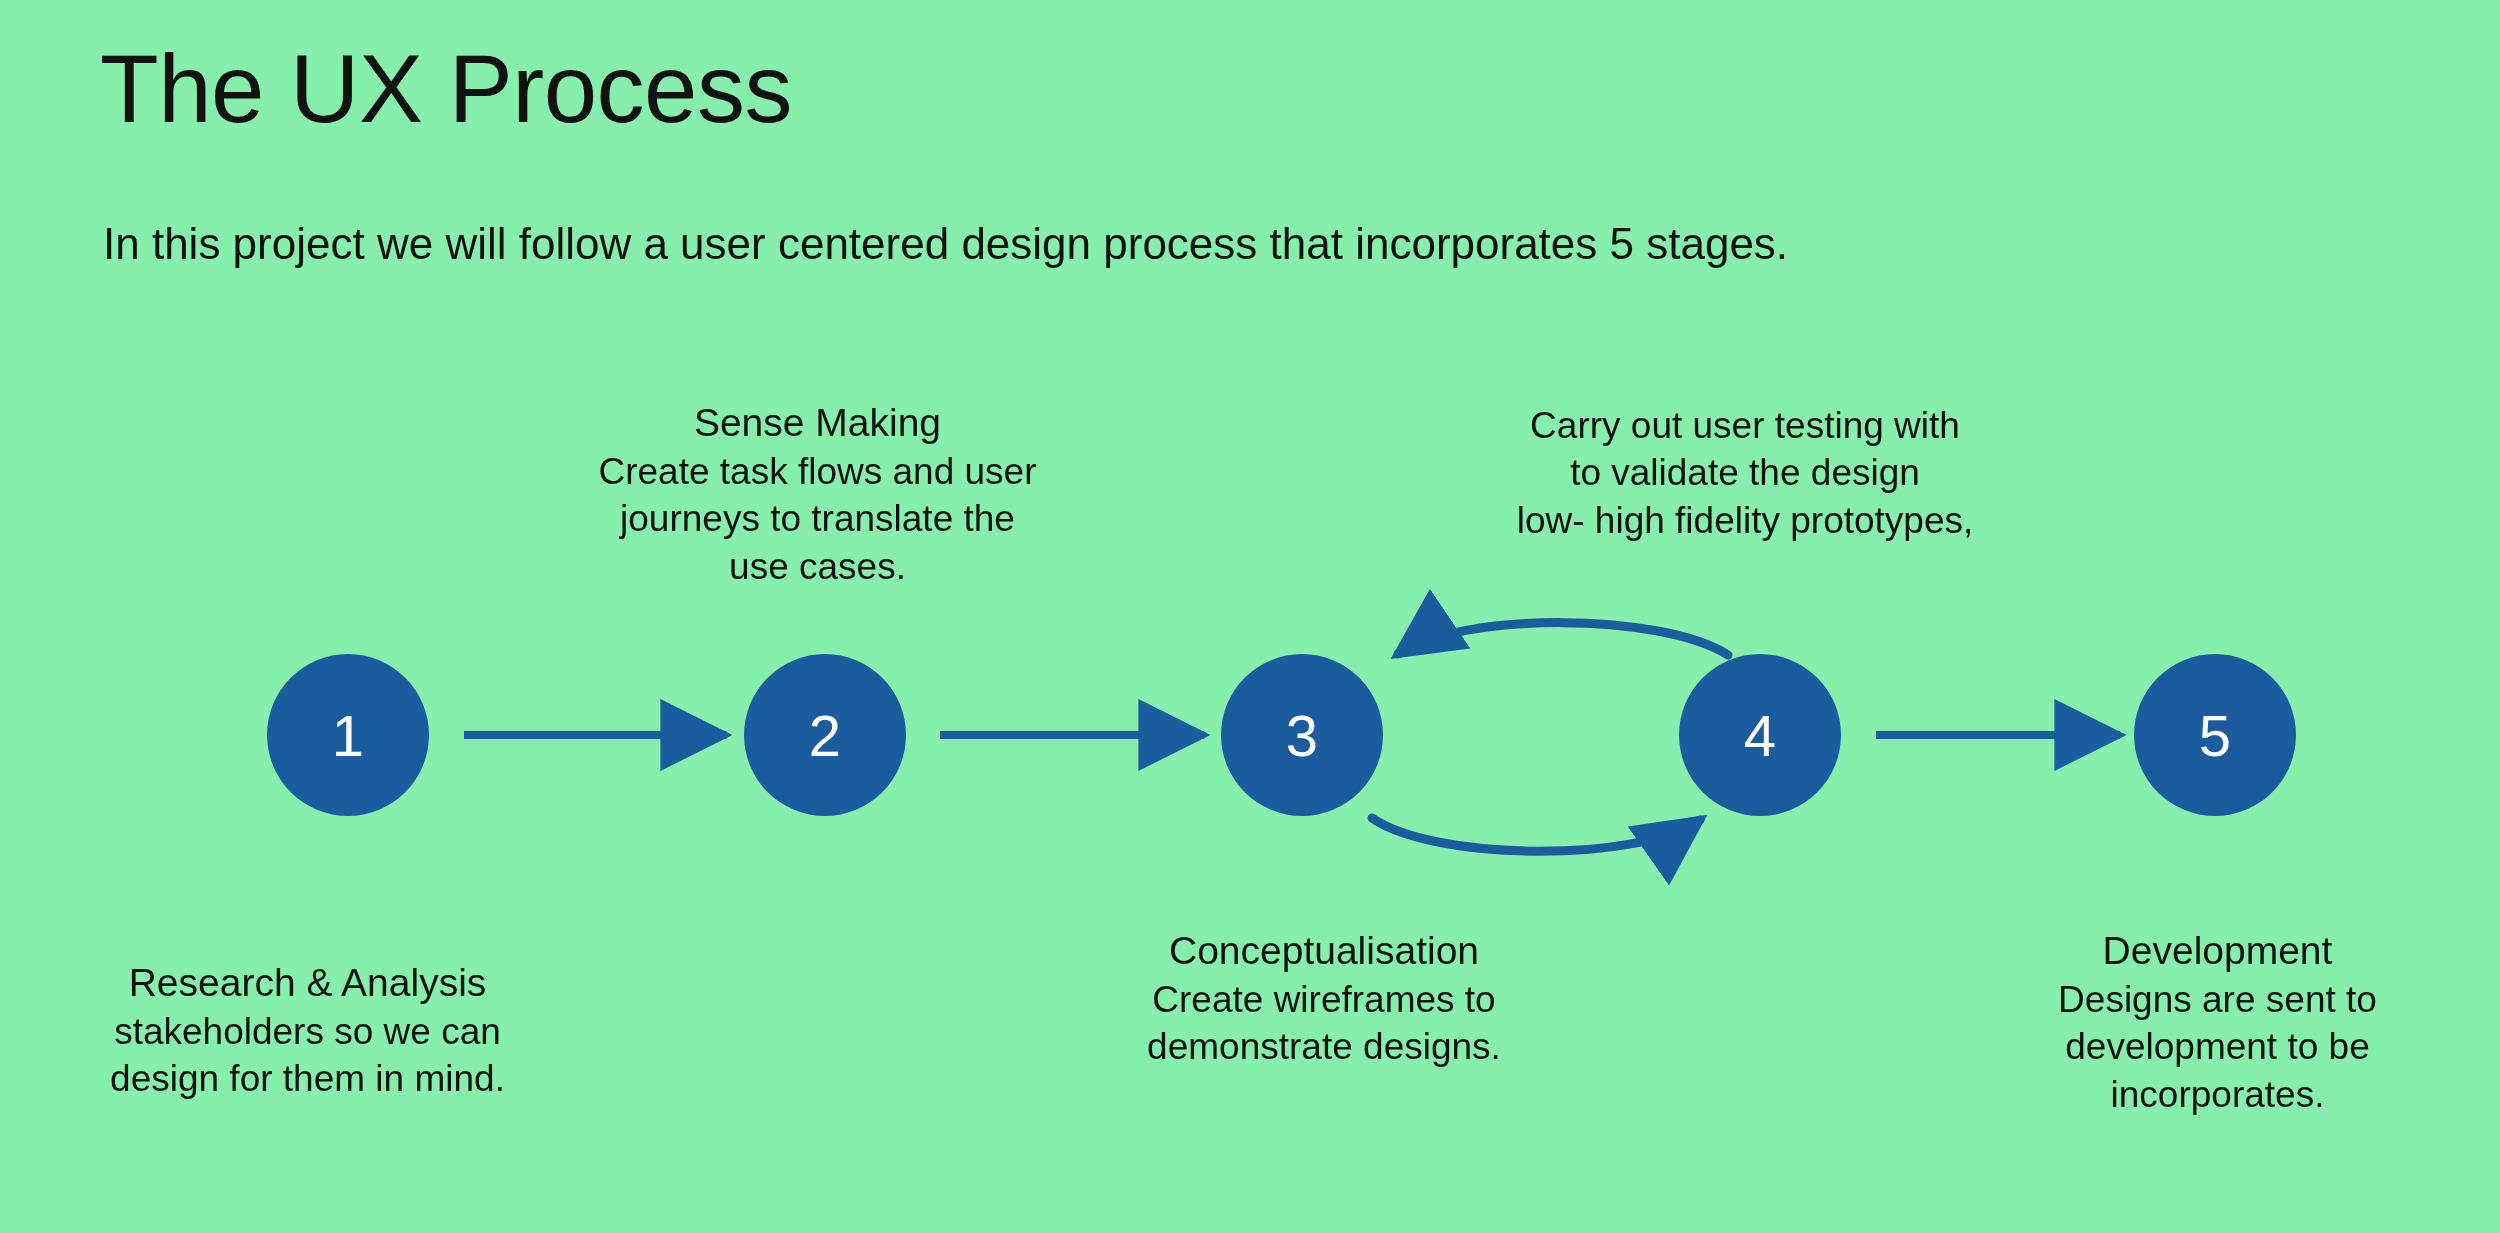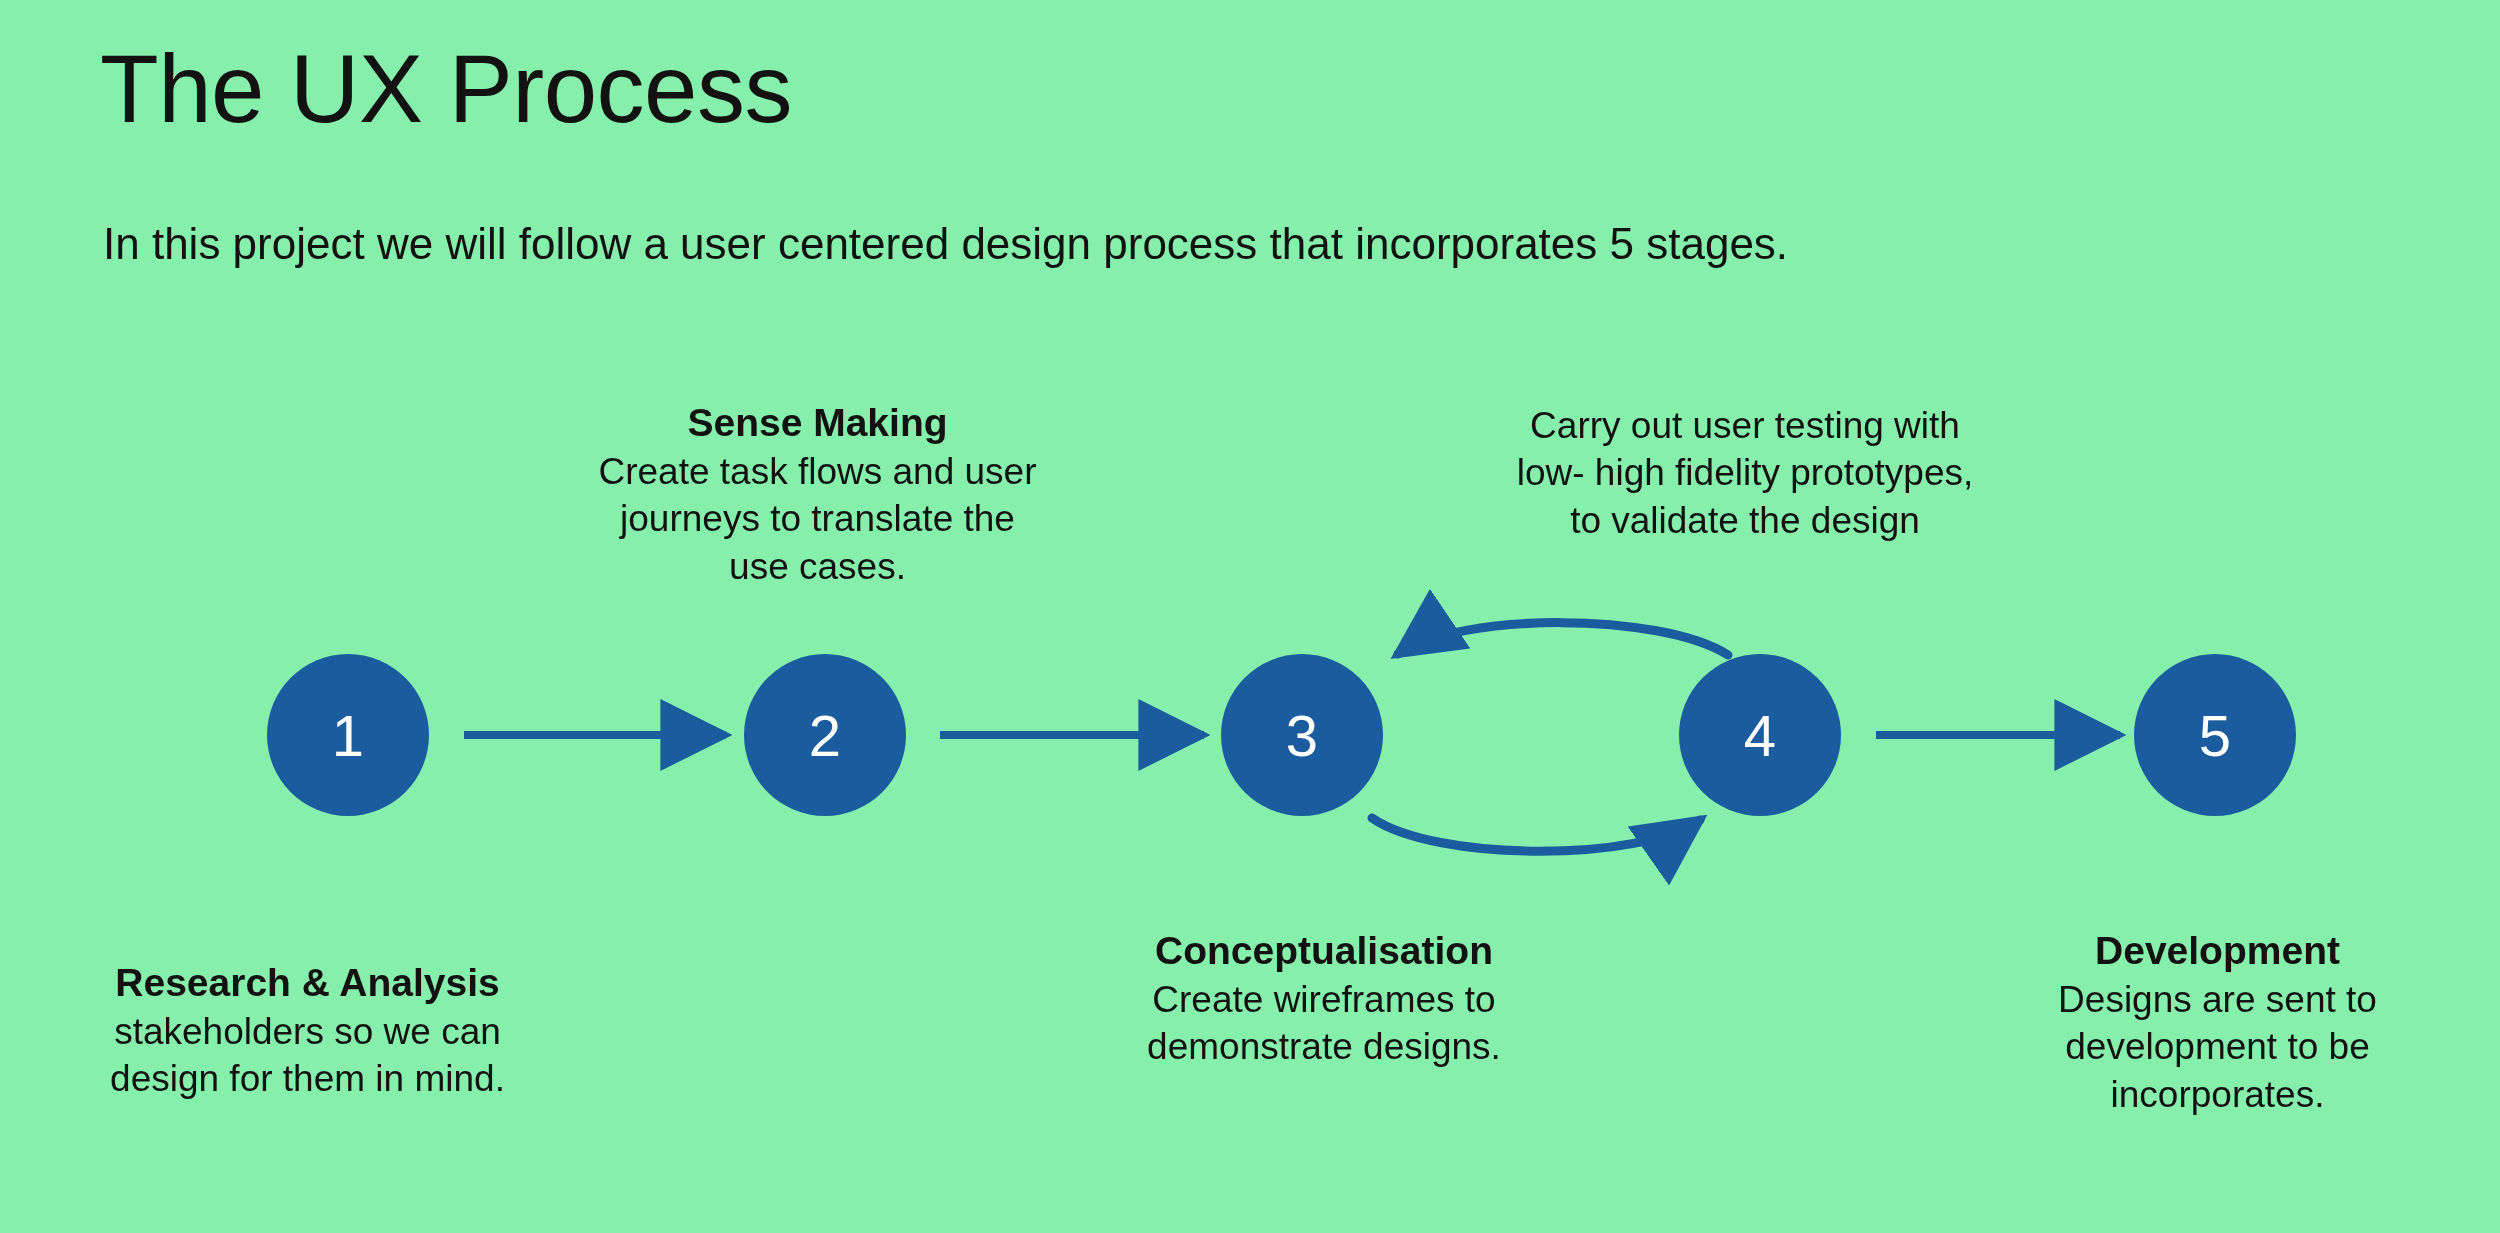--- a/index.html
+++ b/index.html
@@ -64,21 +64,21 @@
     fill: #ffffff;
   }
 
   
   .stage-label {
     position: absolute;
     text-align: center;
   }
   .stage-title {
     font-size: 39px;
-    font-weight: 700;
+    font-weight: 400;
     line-height: 1.18;
     color: #121212;
     white-space: nowrap;
   }
   .stage-desc {
     font-size: 37px;
     font-weight: 400;
     line-height: 1.28;
     color: #121212;
     margin-top: 2px;
@@ -167,22 +167,22 @@
     <div class="stage-desc">
       <div>Create task flows and user</div>
       <div>journeys to translate the</div>
       <div>use cases.</div>
     </div>
   </div>
 
   <div class="stage-label label-test">
     <div class="stage-desc">
       <div>Carry out user testing with</div>
+      <div>to validate the design</div>
       <div>low- high fidelity prototypes,</div>
-      <div>to validate the design</div>
     </div>
   </div>
 
   <div class="stage-label label-research">
     <div class="stage-title">Research &amp; Analysis</div>
     <div class="stage-desc">
       <div>stakeholders so we can</div>
       <div>design for them in mind.</div>
     </div>
   </div>

